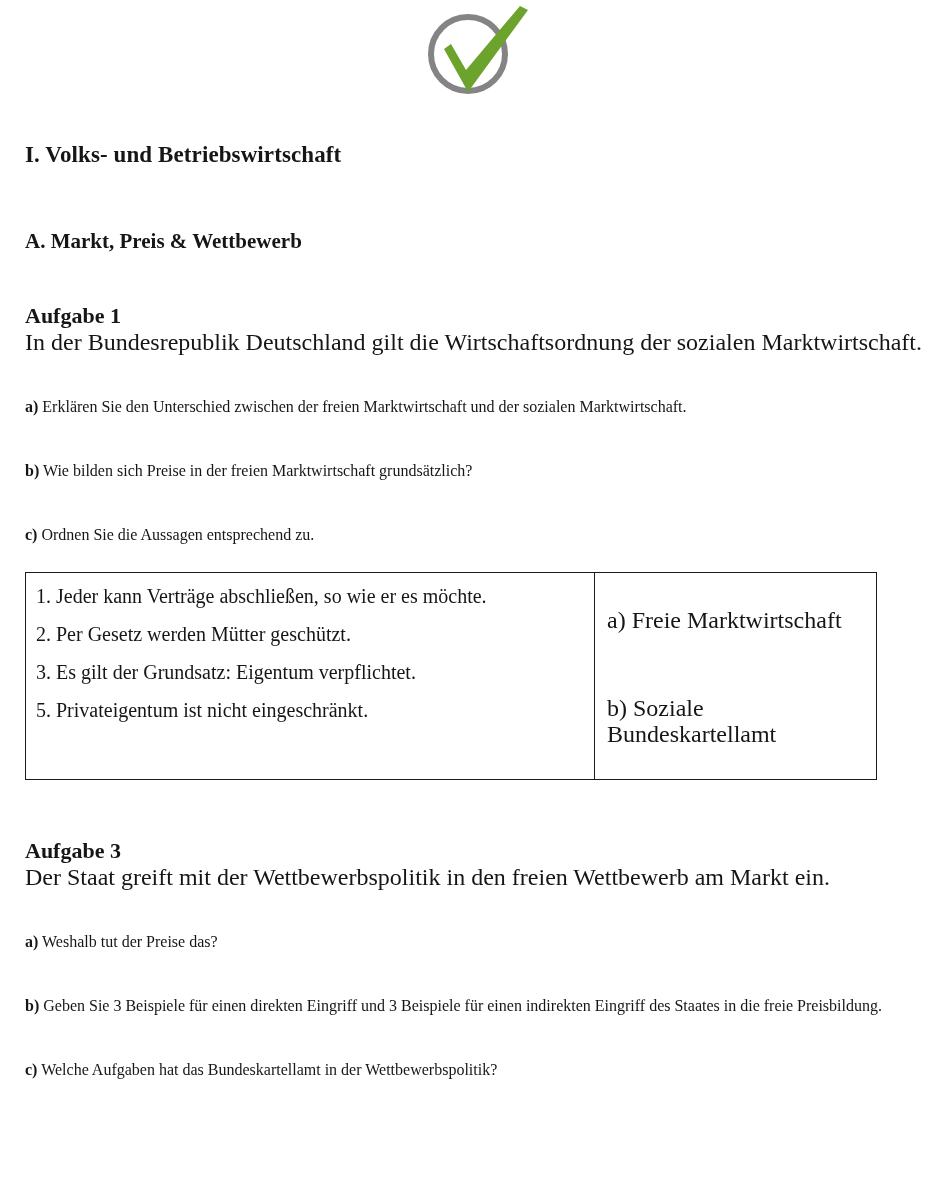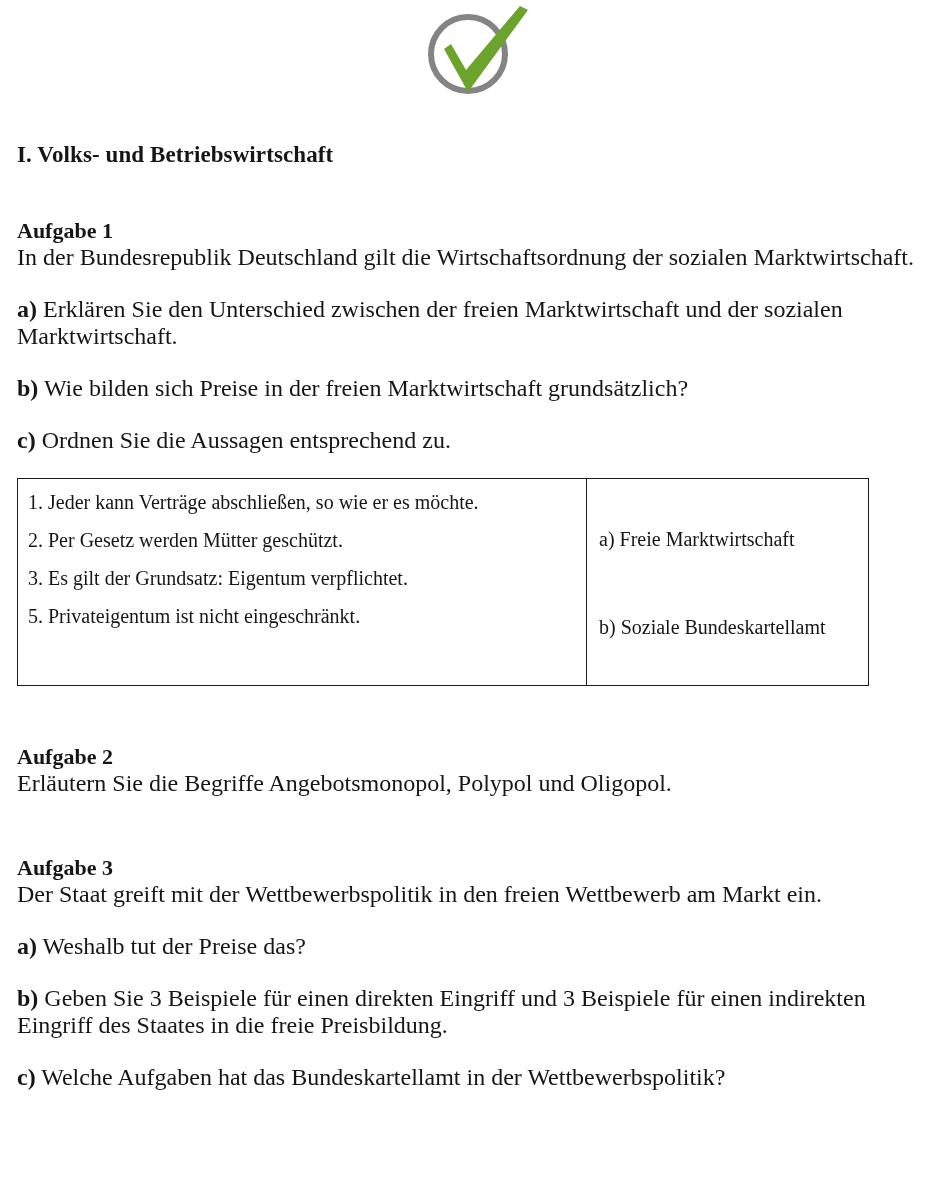--- a/index.html
+++ b/index.html
@@ -24,21 +24,21 @@
     left: 424px;
     top: 4px;
     width: 110px;
     height: 96px;
   }
   .logo-wrap svg { display: block; }
 
   
   .content {
     position: absolute;
-    left: 17px;
+    left: 25px;
     top: 140px;
     width: 900px;
   }
 
   h1.doc-title {
     font-size: 23px;
     font-weight: bold;
     margin: 0 0 0 0;
     line-height: 30px;
     letter-spacing: 0.1px;
@@ -57,23 +57,23 @@
     font-size: 22px;
     font-weight: bold;
     line-height: 25px;
   }
   .task-intro {
     font-size: 24px;
     line-height: 27px;
     margin-top: 1px;
   }
   .subitem {
-    font-size: 24px;
+    font-size: 16px;
     line-height: 27px;
-    margin-top: 25px;
+    margin-top: 37px;
     max-width: 895px;
   }
   .subitem .marker {
     font-weight: bold;
   }
 
   
   .match-table {
     position: relative;
     margin-top: 24px;
@@ -98,21 +98,21 @@
     justify-content: center;
   }
   .match-item {
     font-size: 20px;
     line-height: 26px;
     margin-bottom: 12px;
   }
   .match-item:last-child { margin-bottom: 9px; }
 
   .match-option {
-    font-size: 20px;
+    font-size: 24px;
     line-height: 26px;
   }
   .match-option.first { margin-bottom: 62px; }
 
   .task-gap-big { margin-top: 58px; }
 </style>
 </head>
 <body>
 
 <div class="page">
@@ -121,20 +121,21 @@
     <svg width="110" height="96" viewBox="0 0 110 96" xmlns="http://www.w3.org/2000/svg">
       <circle cx="44" cy="50" r="37" fill="none" stroke="#848484" stroke-width="6"></circle>
       <path d="M20 45 L27 40 L42 66 L96 2 L104 6 L44 88 Z" fill="#6ba32c"></path>
     </svg>
   </div>
 
   <div class="content">
 
     <h1 class="doc-title">I. Volks- und Betriebswirtschaft</h1>
 
+    <h2 class="doc-subtitle">A. Markt, Preis &amp; Wettbewerb</h2>
 
     <div class="task">
       <div class="task-label">Aufgabe 1</div>
       <div class="task-intro">In der Bundesrepublik Deutschland gilt die Wirtschaftsordnung der sozialen Marktwirtschaft.</div>
 
       <div class="subitem">
         <span class="marker">a)</span>
         <span>Erklären Sie den Unterschied zwischen der freien Marktwirtschaft und der sozialen Marktwirtschaft.</span>
       </div>
 
@@ -155,24 +156,20 @@
           <div class="match-item">3. Es gilt der Grundsatz: Eigentum verpflichtet.</div>
           <div class="match-item">5. Privateigentum ist nicht eingeschränkt.</div>
         </div>
         <div class="match-col-right">
           <div class="match-option first">a) Freie Marktwirtschaft</div>
           <div class="match-option">b) Soziale Bundeskartellamt</div>
         </div>
       </div>
     </div>
 
-    <div class="task task-gap-big">
-      <div class="task-label">Aufgabe 2</div>
-      <div class="task-intro">Erläutern Sie die Begriffe Angebotsmonopol, Polypol und Oligopol.</div>
-    </div>
 
     <div class="task task-gap-big">
       <div class="task-label">Aufgabe 3</div>
       <div class="task-intro">Der Staat greift mit der Wettbewerbspolitik in den freien Wettbewerb am Markt ein.</div>
 
       <div class="subitem">
         <span class="marker">a)</span>
         <span>Weshalb tut der Preise das?</span>
       </div>
 

